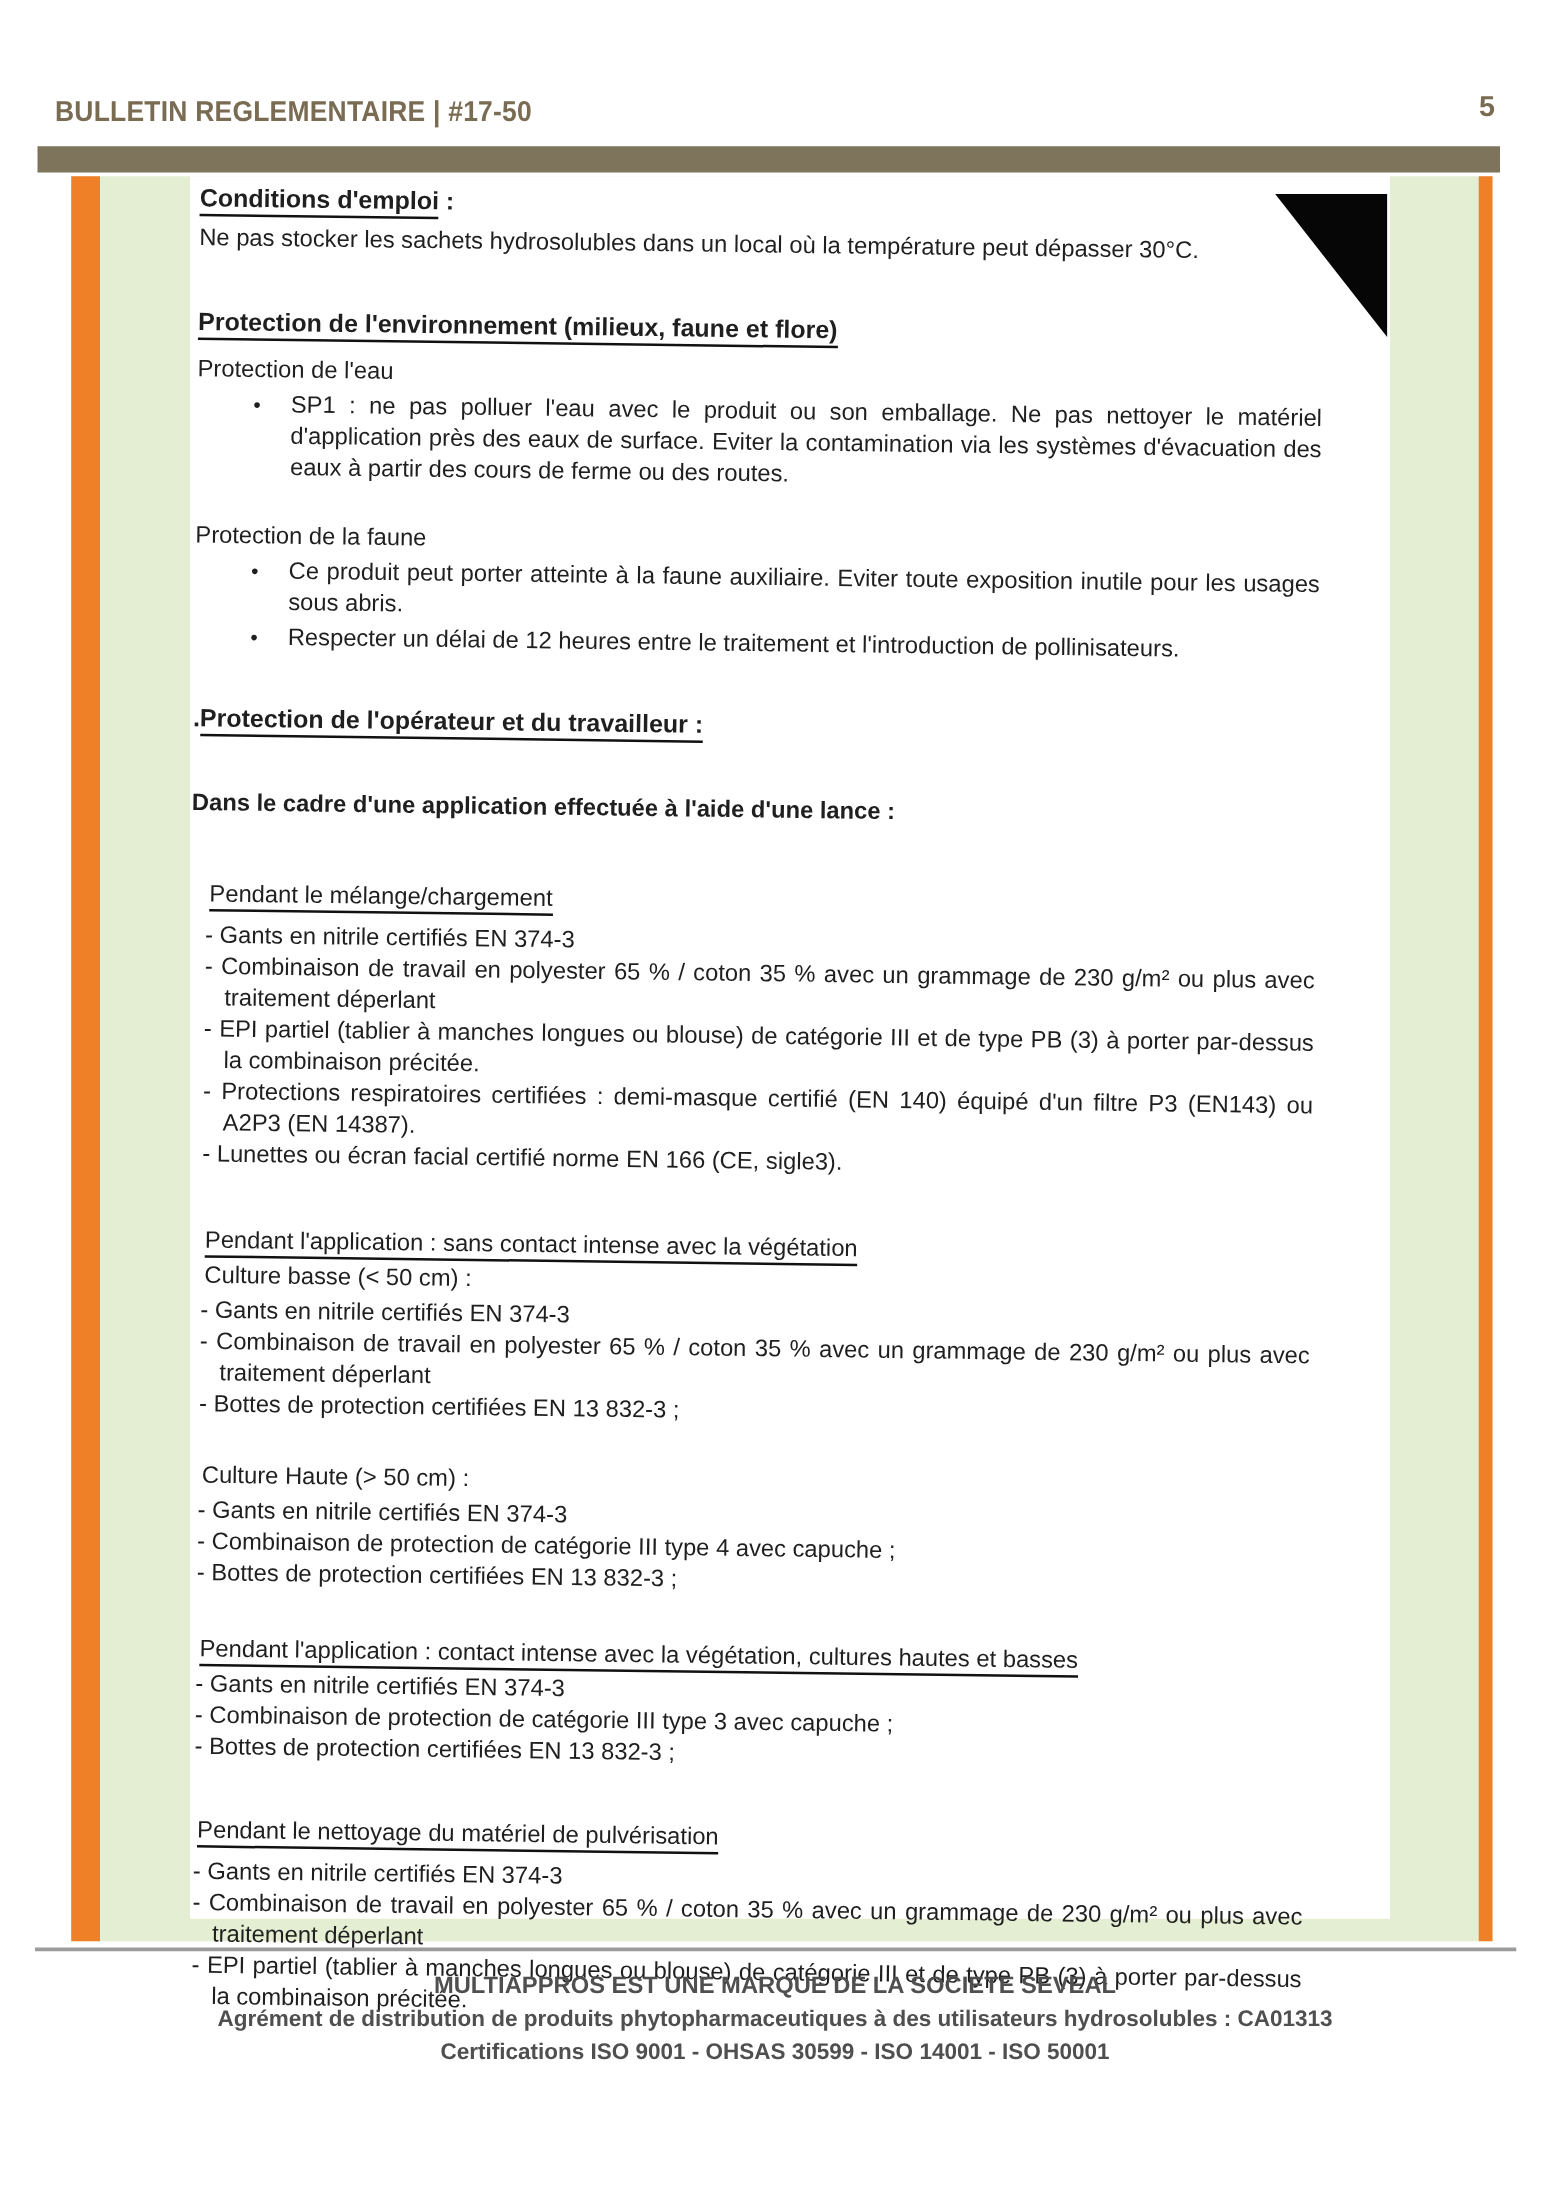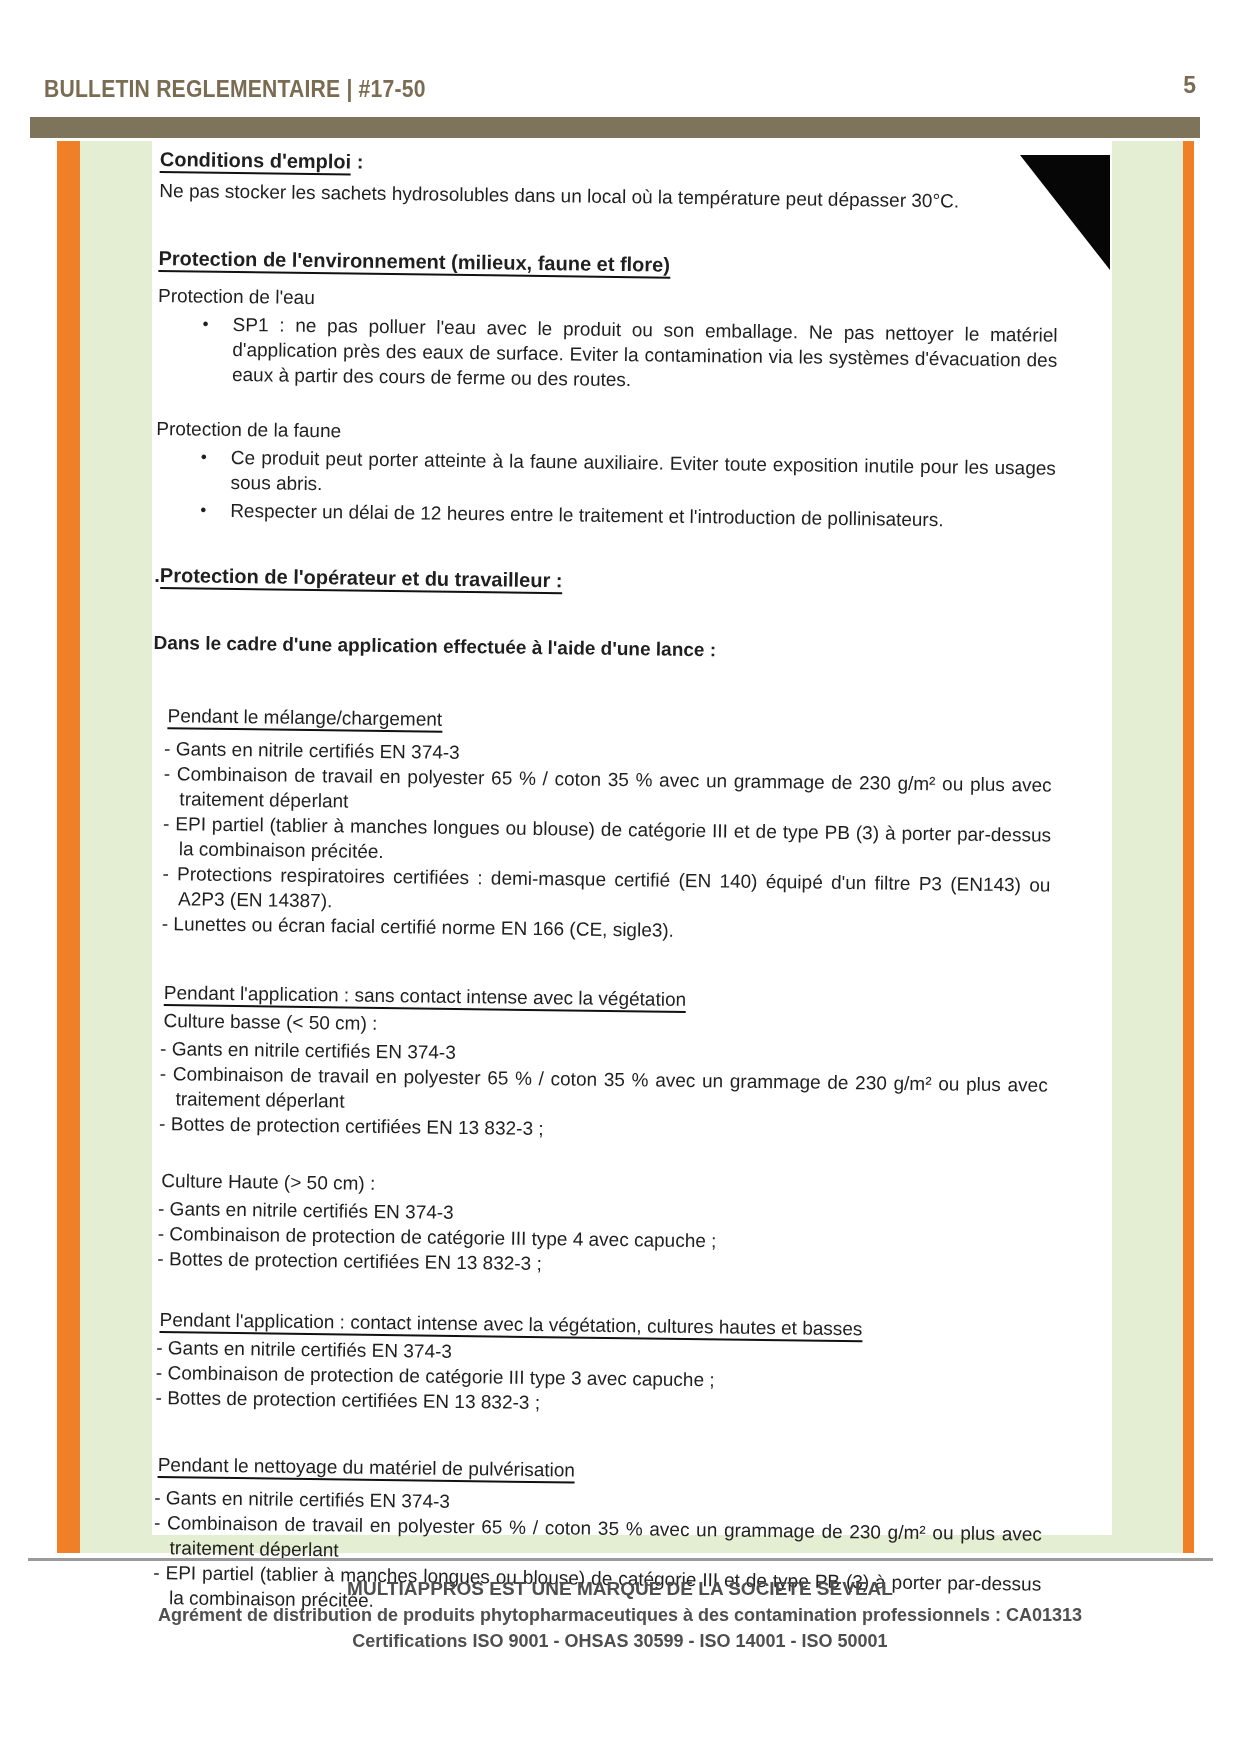--- a/index.html
+++ b/index.html
@@ -156,17 +156,17 @@
     <h2 class="sub mb8"><span class="u">Pendant le nettoyage du matériel de pulvérisation</span></h2>
     <p class="item">- Gants en nitrile certifiés EN 374-3</p>
     <p class="item">- Combinaison de travail en polyester 65 % / coton 35 % avec un grammage de 230 g/m² ou plus avec traitement déperlant</p>
     <p class="item">- EPI partiel (tablier à manches longues ou blouse) de catégorie III et de type PB (3) à porter par-dessus la combinaison précitée.</p>
 
   </div>
 
   <div class="footer-rule"></div>
   <div class="footer">
     <div class="f1">MULTIAPPROS EST UNE MARQUE DE LA SOCIETE SEVEAL</div>
-    <div class="f2">Agrément de distribution de produits phytopharmaceutiques à des contamination professionnels : CA01313</div>
+    <div class="f2">Agrément de distribution de produits phytopharmaceutiques à des utilisateurs hydrosolubles : CA01313</div>
     <div class="f3">Certifications ISO 9001 - OHSAS 30599 - ISO 14001 - ISO 50001</div>
   </div>
 
 </div>
 
 </body></html>

